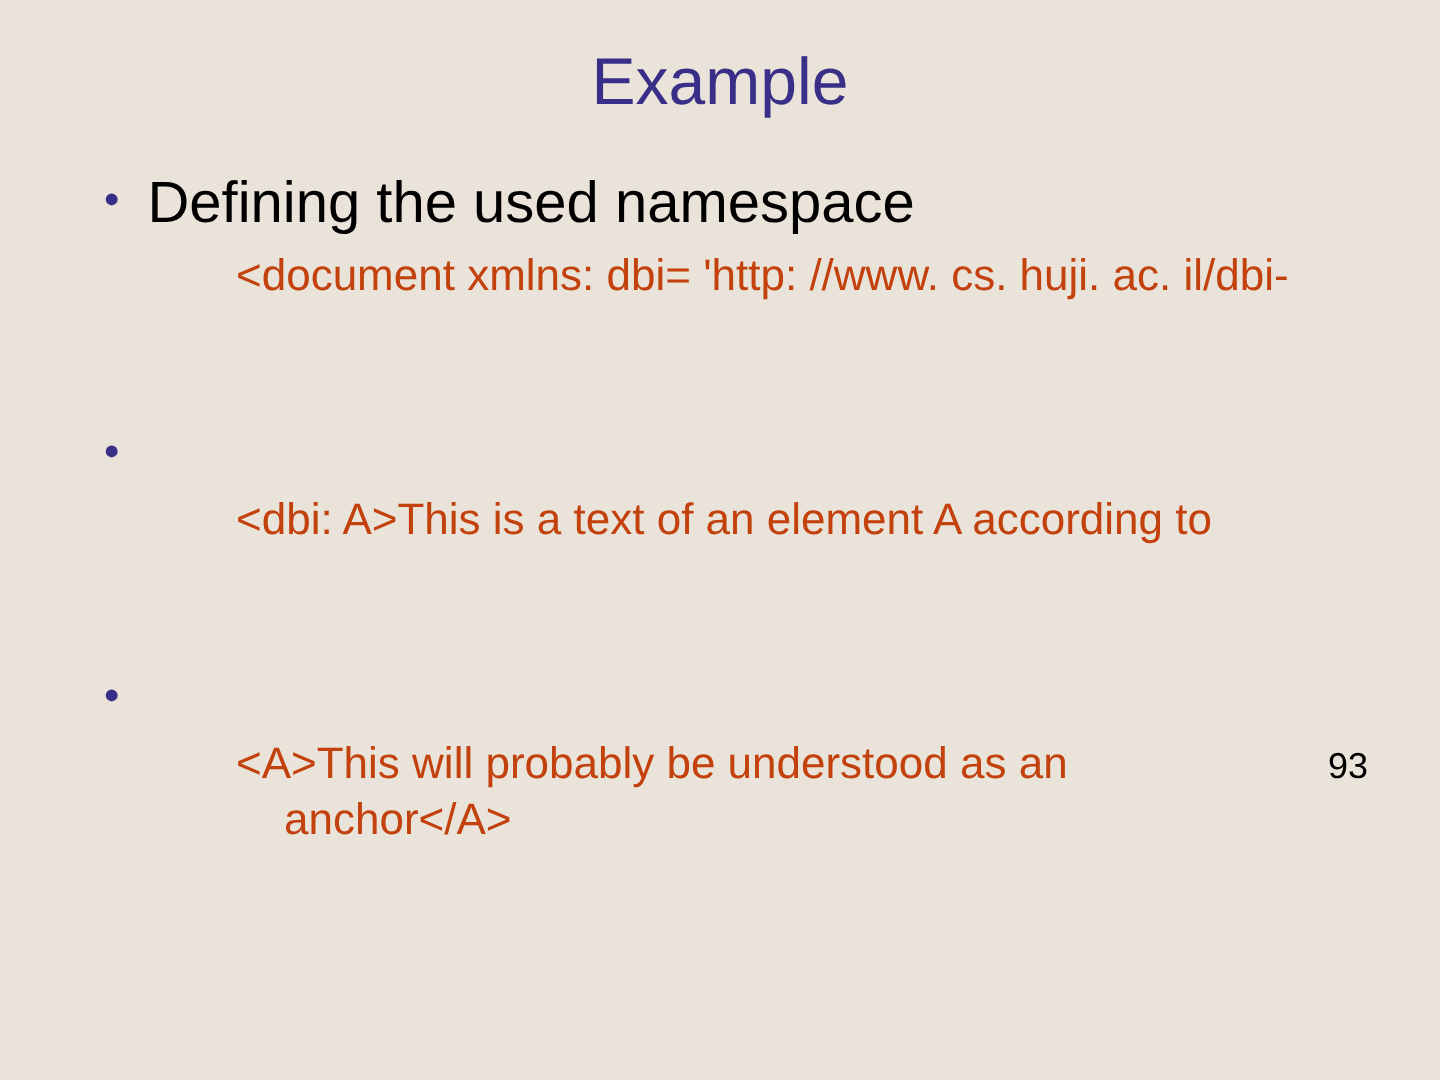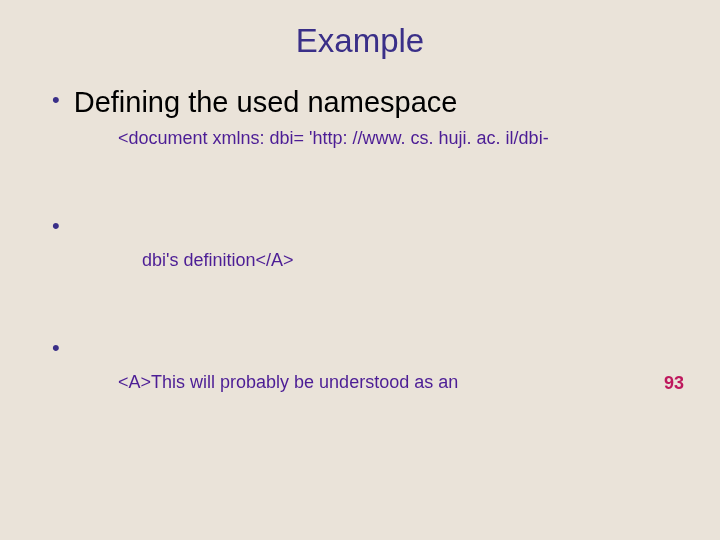--- a/index.html
+++ b/index.html
@@ -40,40 +40,40 @@
     margin-left: 12px;
     margin-right: 14px;
   }
   .bullet-row .txt {
     color: #000;
     font-size: 29px;
     line-height: 32px;
   }
   .sub {
     margin: 6px 0 0 78px;
-    color: #4c1d95;
-    font-size: 18px;
+    color: #c2410c;
+    font-size: 22px;
     line-height: 28px;
     max-width: 590px;
     padding-bottom: 10px;
   }
   .sub .hang {
     padding-left: 24px;
     display: block;
   }
   .gap {
     height: 36px;
   }
   .pagenum {
     position: absolute;
     right: 36px;
     bottom: 16px;
-    color: #be185d;
+    color: #000000;
     font-size: 18px;
-    font-weight: 700;
+    font-weight: 400;
   }
 </style>
 </head>
 <body>
 
 <div class="slide">
 
   <div class="title">Example</div>
 
   <div class="content">
@@ -85,29 +85,30 @@
     <div class="sub">
       <span>&lt;document xmlns: dbi= 'http: //www. cs. huji. ac. il/dbi-</span>
     </div>
 
     <div class="gap"></div>
 
     <div class="bullet-row">
       <div class="dot">•</div>
     </div>
     <div class="sub">
-      <span class="hang">dbi's definition&lt;/A&gt;</span>
+      <span>&lt;dbi: A&gt;This is a text of an element A according to</span>
     </div>
 
     <div class="gap"></div>
 
     <div class="bullet-row">
       <div class="dot">•</div>
     </div>
     <div class="sub">
       <span>&lt;A&gt;This will probably be understood as an</span>
+      <span class="hang">anchor&lt;/A&gt;</span>
     </div>
 
   </div>
 
   <div class="pagenum">93</div>
 
 </div>
 
 </body></html>

